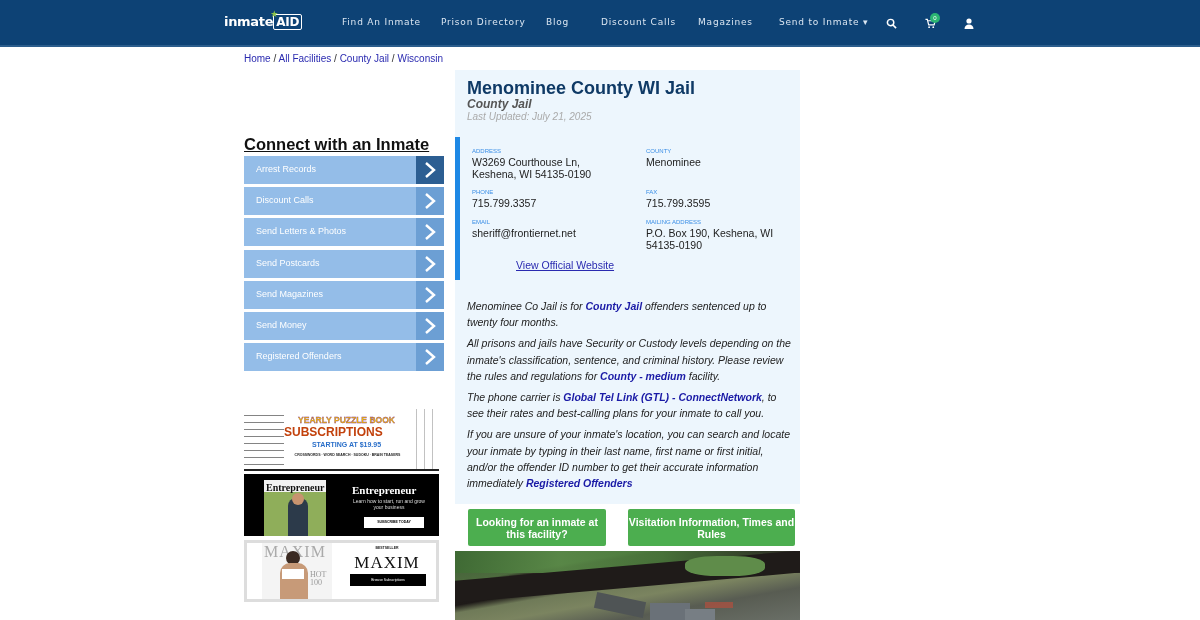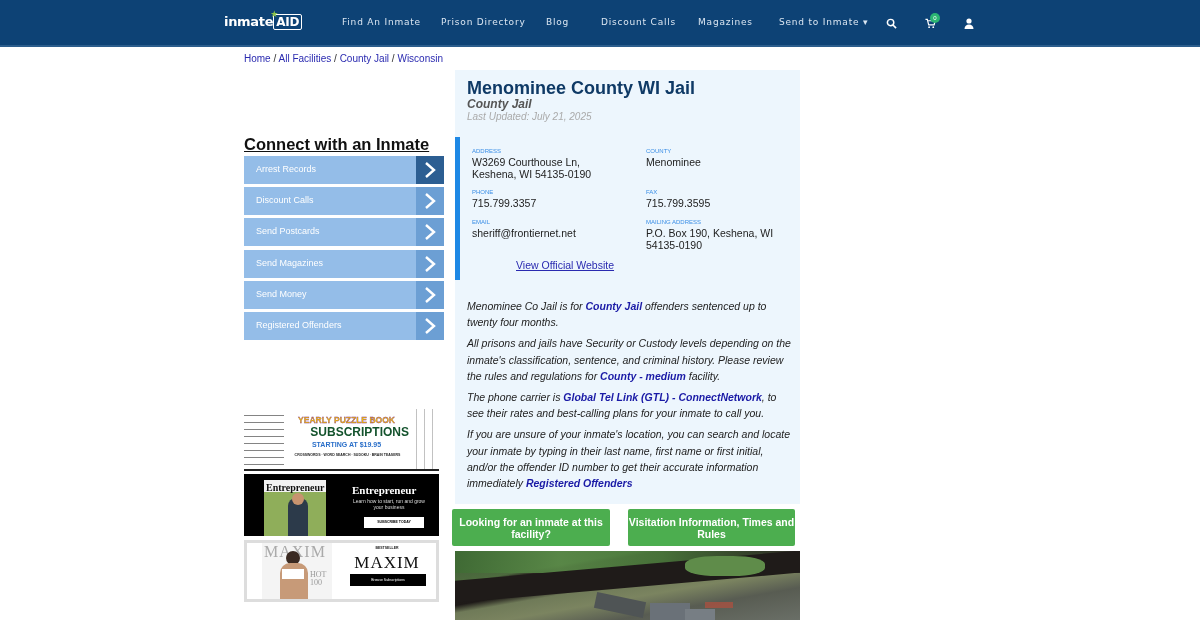--- a/index.html
+++ b/index.html
@@ -91,20 +91,28 @@
     </div>
   <div class="side-item">
       <span class="lbl">Discount Calls</span>
       <span class="arr">
         <svg width="14" height="18" viewBox="0 0 14 18">
           <path d="M3 2l8 7-8 7" stroke="#fff" stroke-width="2.4" fill="none"></path>
         </svg>
       </span>
     </div>
   <div class="side-item">
+      <span class="lbl">Send Letters &amp; Photos</span>
+      <span class="arr">
+        <svg width="14" height="18" viewBox="0 0 14 18">
+          <path d="M3 2l8 7-8 7" stroke="#fff" stroke-width="2.4" fill="none"></path>
+        </svg>
+      </span>
+    </div>
+  <div class="side-item">
       <span class="lbl">Send Postcards</span>
       <span class="arr">
         <svg width="14" height="18" viewBox="0 0 14 18">
           <path d="M3 2l8 7-8 7" stroke="#fff" stroke-width="2.4" fill="none"></path>
         </svg>
       </span>
     </div>
   <div class="side-item">
       <span class="lbl">Send Magazines</span>
       <span class="arr">
@@ -128,21 +136,21 @@
           <path d="M3 2l8 7-8 7" stroke="#fff" stroke-width="2.4" fill="none"></path>
         </svg>
       </span>
     </div>
 </div>
 
 <div class="ad ad-puzzle">
   <div style="position:absolute;left:0;top:0;width:40px;height:62px;background:repeating-linear-gradient(0deg,#fff 0 6px,#333 6px 7px),#fff;opacity:.6;"></div>
   <div style="position:absolute;right:0;top:0;width:30px;height:62px;background:repeating-linear-gradient(90deg,#fff 0 7px,#999 7px 8px);opacity:.6;"></div>
   <div style="position:absolute;left:40px;width:125px;top:6px;text-align:center;font-size:8.5px;font-weight:bold;color:#f5c400;-webkit-text-stroke:0.3px #7a2a8a;">YEARLY PUZZLE BOOK</div>
-  <div style="position:absolute;left:40px;width:125px;top:16px;text-align:right;font-size:12px;font-weight:bold;color:#14532d;">SUBSCRIPTIONS</div>
+  <div style="position:absolute;left:40px;width:125px;top:16px;text-align:left;font-size:12px;font-weight:bold;color:#c2410c;">SUBSCRIPTIONS</div>
   <div style="position:absolute;left:40px;width:125px;top:32px;text-align:center;font-size:7px;font-weight:bold;color:#2a6fc9;">STARTING AT $19.95</div>
   <div style="position:absolute;left:36px;width:135px;top:44px;text-align:center;font-size:3.5px;font-weight:bold;color:#222;">CROSSWORDS · WORD SEARCH · SUDOKU · BRAIN TEASERS</div>
 </div>
 
 <div class="ad ad-entre">
   <div style="position:absolute;left:20px;top:6px;width:62px;height:56px;background:linear-gradient(180deg,#f2f2f2 0 22%,#8fae5a 22% 100%);">
     <div style="position:absolute;left:24px;top:18px;width:20px;height:38px;background:#2c3a4a;border-radius:8px 8px 0 0;"></div>
     <div style="position:absolute;left:28px;top:13px;width:12px;height:12px;background:#c8936f;border-radius:50%;"></div>
     <div style="position:absolute;left:2px;top:2px;font-family:'Liberation Serif',serif;font-weight:bold;font-size:10px;color:#111;">Entrepreneur</div>
   </div>
@@ -199,21 +207,21 @@
 </div>
 <a class="website">View Official Website</a>
 
 <div class="desc">
   <p><span>Menominee Co Jail is for </span><a>County Jail</a><span> offenders sentenced up to twenty four months.</span></p>
   <p><span>All prisons and jails have Security or Custody levels depending on the inmate's classification, sentence, and criminal history. Please review the rules and regulations for </span><a>County - medium</a><span> facility.</span></p>
   <p><span>The phone carrier is </span><a>Global Tel Link (GTL) - ConnectNetwork</a><span>, to see their rates and best-calling plans for your inmate to call you.</span></p>
   <p><span>If you are unsure of your inmate's location, you can search and locate your inmate by typing in their last name, first name or first initial, and/or the offender ID number to get their accurate information immediately </span><a>Registered Offenders</a></p>
 </div>
 
-<div class="btn" style="left:452px;width:158px">Looking for an inmate at this facility?</div>
+<div class="btn" style="left:468px;width:138px">Looking for an inmate at this facility?</div>
 <div class="btn" style="left:628px;width:167px">Visitation Information, Times and Rules</div>
 
 <div class="aerial">
   <div style="position:absolute;left:0;top:0;width:345px;height:22px;background:linear-gradient(90deg,#3f6b34,#5a8a48 30%,#4b7a3c 60%,#2a2622 100%);opacity:.9;"></div>
   <div style="position:absolute;left:-20px;top:14px;width:400px;height:22px;background:#1f1b19;transform:rotate(-5deg);"></div>
   <div style="position:absolute;left:230px;top:5px;width:80px;height:20px;background:#5f8c4a;border-radius:40%;"></div>
   <div style="position:absolute;left:140px;top:46px;width:50px;height:16px;background:#4f5455;transform:rotate(12deg);"></div>
   <div style="position:absolute;left:195px;top:52px;width:40px;height:20px;background:#6a7178;"></div>
   <div style="position:absolute;left:230px;top:58px;width:30px;height:12px;background:#777e84;"></div>
   <div style="position:absolute;left:250px;top:51px;width:28px;height:6px;background:#b2503e;opacity:.7;"></div>

